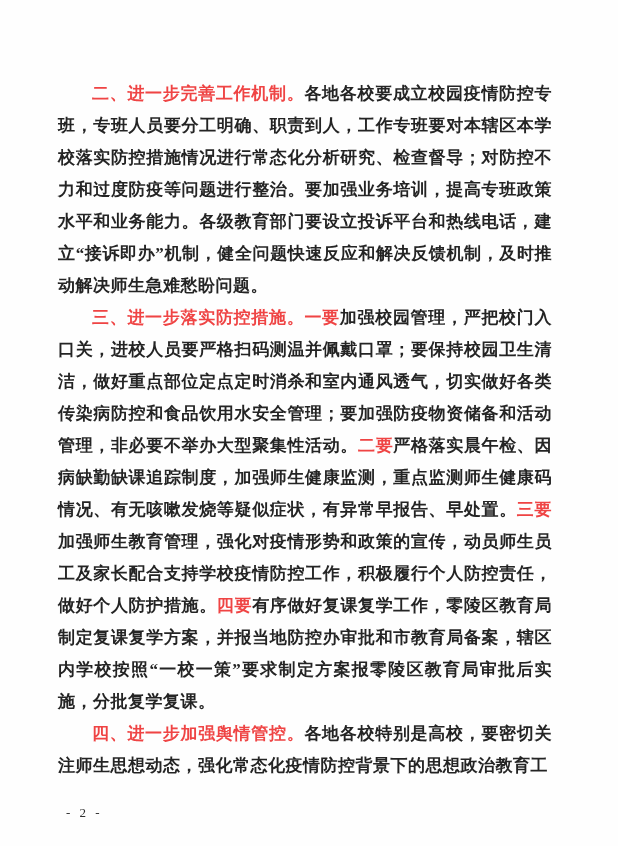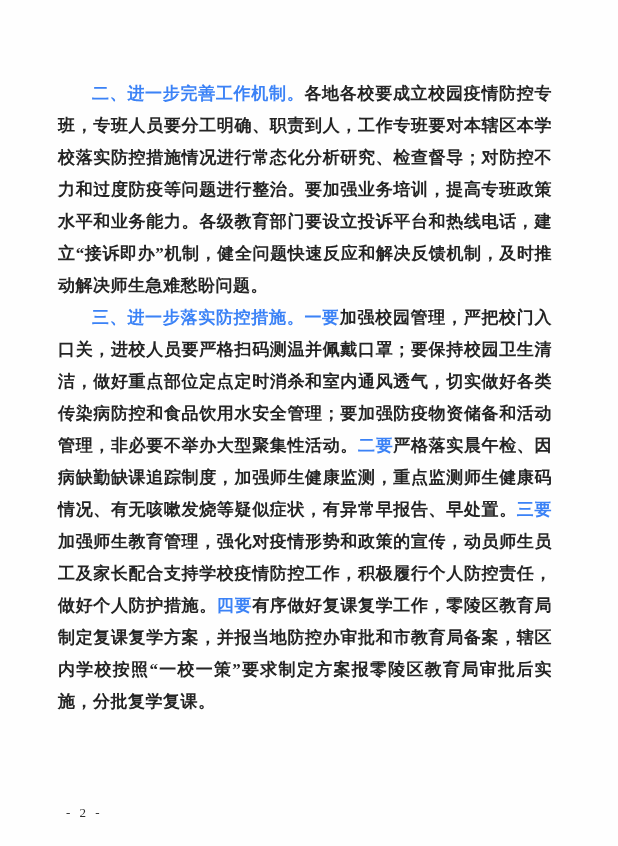--- a/index.html
+++ b/index.html
@@ -30,34 +30,35 @@
   .para {
     margin: 0;
     padding: 0;
     text-indent: 2em;
   }
   .run {
     font-weight: 700;
   }
   .run.bold {
     font-weight: 700;
-    color: #3b82f6;
+    color: #ef4444;
   }
   .page-footer {
     position: absolute;
     left: 66px;
     top: 805px;
     font-size: 13px;
     letter-spacing: 3px;
     color: #2e2e2e;
     font-family: "Liberation Serif", "DejaVu Serif", serif;
   }
 </style>
 </head>
 <body>
 
 <div class="page">
   <main class="doc-body">
       <p class="para"><span class="run bold">二、进一步完善工作机制。</span><span class="run">各地各校要成立校园疫情防控专班，专班人员要分工明确、职责到人，工作专班要对本辖区本学校落实防控措施情况进行常态化分析研究、检查督导；对防控不力和过度防疫等问题进行整治。要加强业务培训，提高专班政策水平和业务能力。各级教育部门要设立投诉平台和热线电话，建立“接诉即办”机制，健全问题快速反应和解决反馈机制，及时推动解决师生急难愁盼问题。</span></p>
       <p class="para"><span class="run bold">三、进一步落实防控措施。</span><span class="run bold">一要</span><span class="run">加强校园管理，严把校门入口关，进校人员要严格扫码测温并佩戴口罩；要保持校园卫生清洁，做好重点部位定点定时消杀和室内通风透气，切实做好各类传染病防控和食品饮用水安全管理；要加强防疫物资储备和活动管理，非必要不举办大型聚集性活动。</span><span class="run bold">二要</span><span class="run">严格落实晨午检、因病缺勤缺课追踪制度，加强师生健康监测，重点监测师生健康码情况、有无咳嗽发烧等疑似症状，有异常早报告、早处置。</span><span class="run bold">三要</span><span class="run">加强师生教育管理，强化对疫情形势和政策的宣传，动员师生员工及家长配合支持学校疫情防控工作，积极履行个人防控责任，做好个人防护措施。</span><span class="run bold">四要</span><span class="run">有序做好复课复学工作，零陵区教育局制定复课复学方案，并报当地防控办审批和市教育局备案，辖区内学校按照“一校一策”要求制定方案报零陵区教育局审批后实施，分批复学复课。</span></p>
+      <p class="para"><span class="run bold">四、进一步加强舆情管控。</span><span class="run">各地各校特别是高校，要密切关注师生思想动态，强化常态化疫情防控背景下的思想政治教育工</span></p>
     </main>
   <div class="page-footer">- 2 -</div>
 </div>
 
 </body></html>

